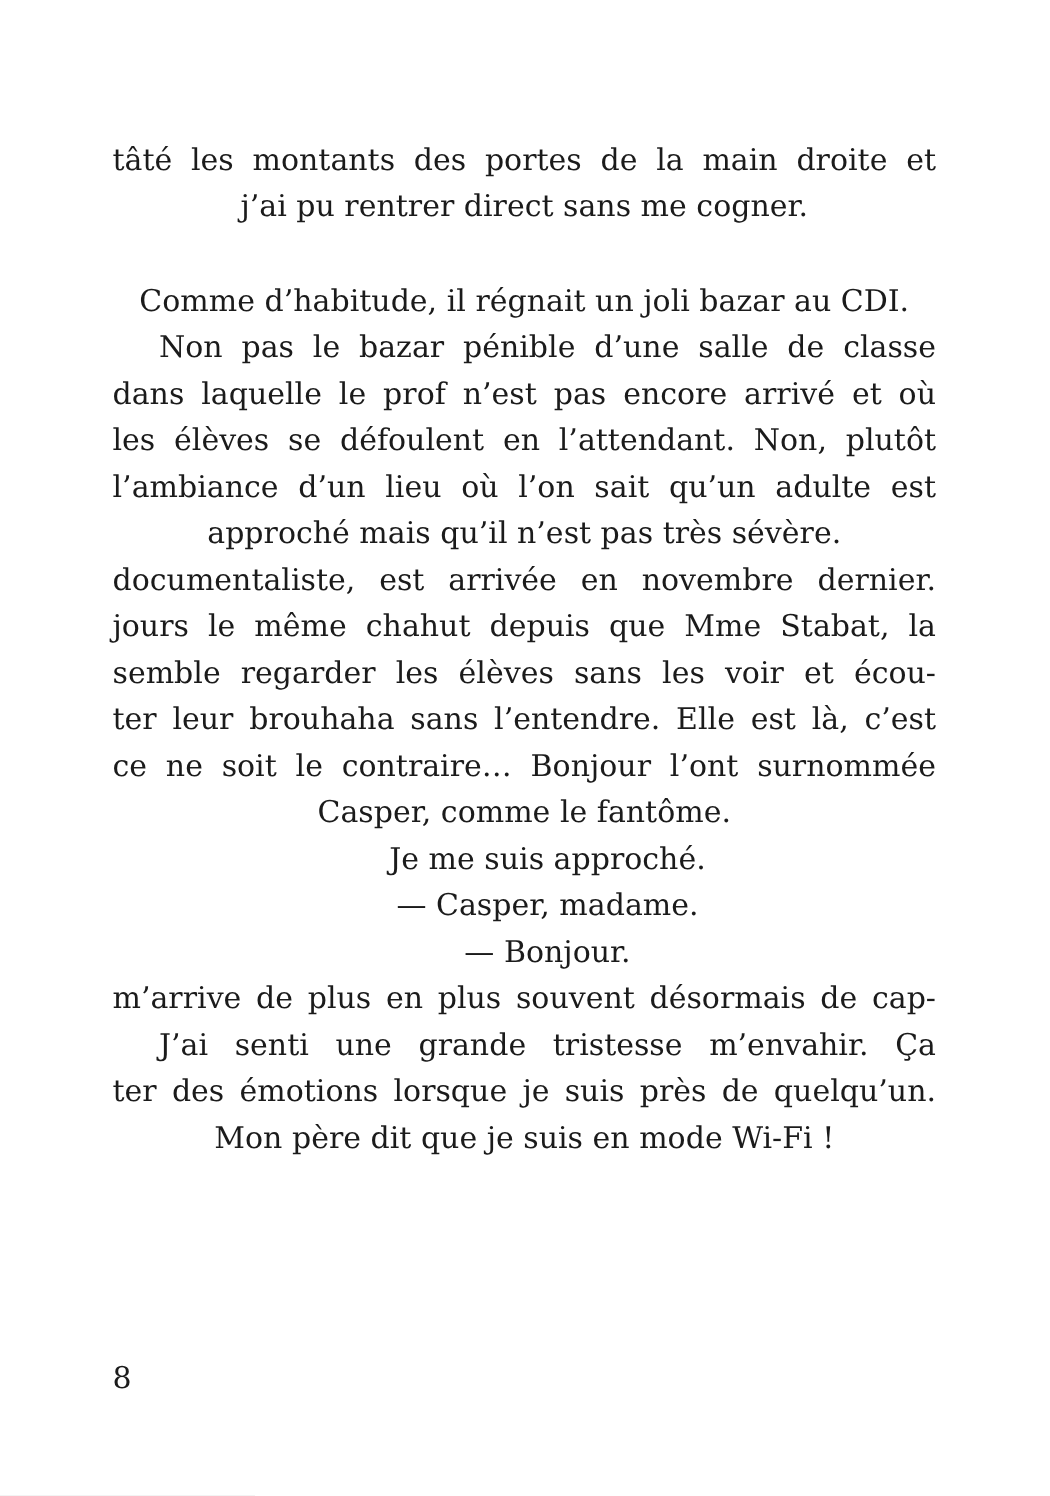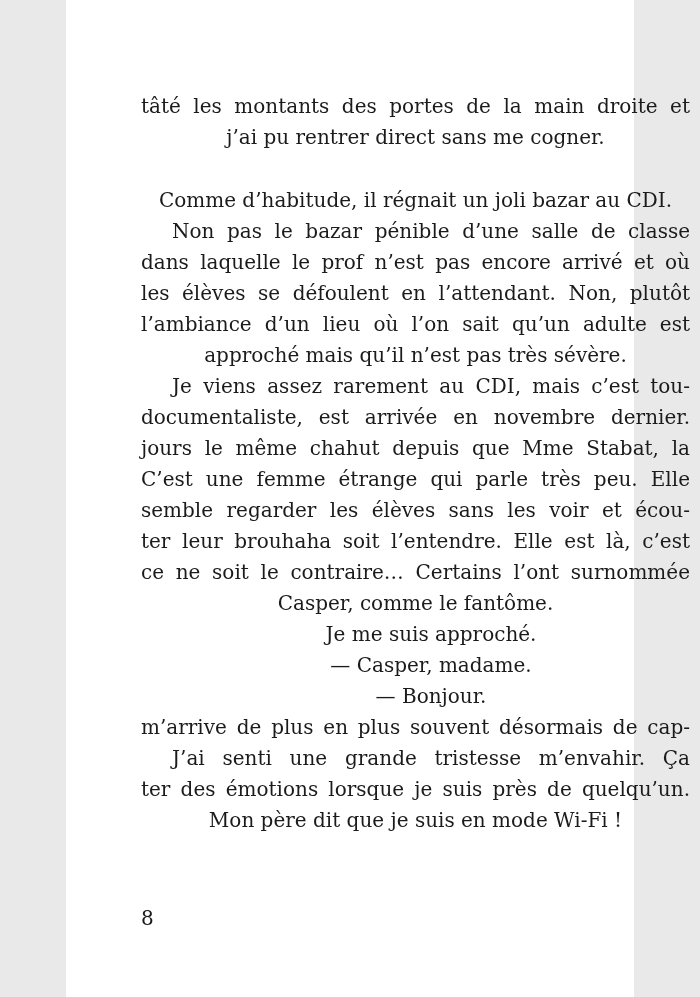--- a/index.html
+++ b/index.html
@@ -2,21 +2,21 @@
 <html><head>
 <meta charset="utf-8">
 <style>
   html, body {
     margin: 0;
     padding: 0;
     background: #e9e9e9;
   }
   .page {
     position: relative;
-    width: 568px;
+    width: 700px;
     height: 997px;
     margin: 0 auto;
     background: #ffffff;
     box-sizing: border-box;
     padding: 91px 76px 0 75px;
     font-family: "DejaVu Serif", "Liberation Serif", serif;
     color: #1b1b1b;
     font-size: 20px;
     line-height: 31px;
   }
@@ -69,27 +69,25 @@
 
     <div class="para">
       <div class="line just indent">Non pas le bazar pénible d’une salle de classe</div>
       <div class="line just">dans laquelle le prof n’est pas encore arrivé et où</div>
       <div class="line just">les élèves se défoulent en l’attendant. Non, plutôt</div>
       <div class="line just">l’ambiance d’un lieu où l’on sait qu’un adulte est</div>
       <div class="line">approché mais qu’il n’est pas très sévère.</div>
     </div>
 
     <div class="para">
-      <div class="line just indent">Je viens assez rarement au CDI, mais c’est tou-</div>
       <div class="line just">documentaliste, est arrivée en novembre dernier.</div>
       <div class="line just">jours le même chahut depuis que Mme Stabat, la</div>
-      <div class="line just">C’est une femme étrange qui parle très peu. Elle</div>
       <div class="line just">semble regarder les élèves sans les voir et écou-</div>
-      <div class="line just">ter leur brouhaha soit l’entendre. Elle est là, c’est</div>
-      <div class="line just">ce ne soit le contraire… Certains l’ont surnommée</div>
+      <div class="line just">ter leur brouhaha sans l’entendre. Elle est là, c’est</div>
+      <div class="line just">ce ne soit le contraire… Bonjour l’ont surnommée</div>
       <div class="line">Casper, comme le fantôme.</div>
     </div>
 
     <div class="para">
       <div class="line indent">Je me suis approché.</div>
     </div>
 
     <div class="para">
       <div class="line indent">— Casper, madame.</div>
     </div>

